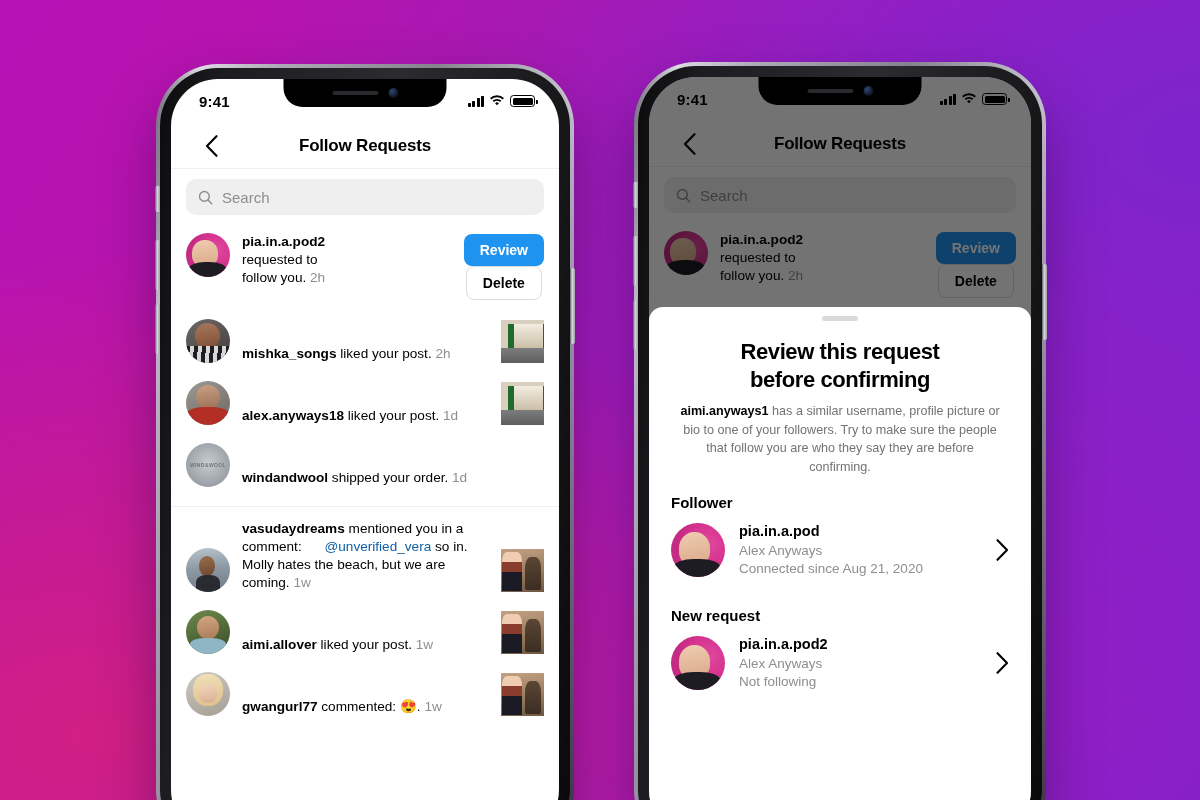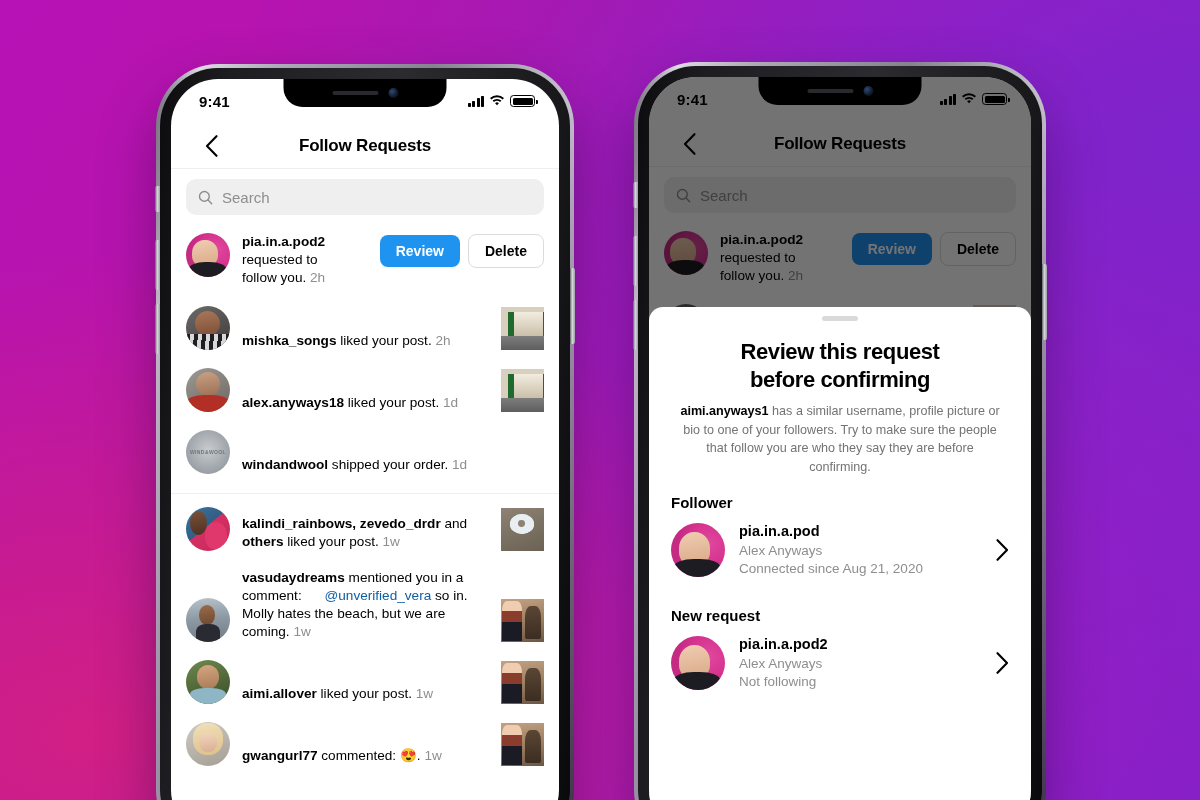--- a/index.html
+++ b/index.html
@@ -87,21 +87,21 @@
   
   .row { display: flex; align-items: flex-end; padding: 9px 15px; gap: 12px; }
   .row.req { align-items: flex-start; padding-top: 10px; padding-bottom: 10px; }
   .avatar { width: 44px; height: 44px; border-radius: 50%; flex: 0 0 44px;
     overflow: hidden; position: relative; background: #ddd; }
   .row-text { flex: 1; font-size: 13.6px; line-height: 1.33; color: #000; }
   .row-text b { font-weight: 700; }
   .row-text .t { color: #8e8e8e; margin-top: 36px; }
   .row-text .mention { color: #0f5fa6; margin-left: 19px; }
   .thumb { width: 43px; height: 43px; flex: 0 0 43px; overflow: hidden; background:#bbb; position:relative; }
-  .btns { display: flex; gap: 8px; align-items: center; padding-top: 1px; }
+  .btns { display: flex; align-items: center; padding-top: 1px; flex-direction: column; }
   .btn-review { background:#1f93f0; color:#fff; font-size:14px; font-weight:700;
     border:none; border-radius:8px; padding:8px 16px; cursor:pointer; }
   .btn-delete { background:#fff; color:#000; font-size:14px; font-weight:700;
     border:1px solid #dbdbdb; border-radius:8px; padding:8px 16px; cursor:pointer; }
   .divider { height:1px; background:#efefef; margin: 4px 0; }
   .section-head { padding: 12px 15px 6px; font-size: 15px; font-weight: 700; color:#000; }
 
   
   .dim { position:absolute; inset:0; background: rgba(0,0,0,.55); z-index: 30; }
   .sheet {
@@ -265,25 +265,20 @@
     <div class="row">
       <div class="avatar av-wool">
         <span style="position:absolute;inset:0;display:flex;align-items:center;justify-content:center;font-size:5px;letter-spacing:.4px;color:#6f767c;font-weight:700">WIND&amp;WOOL</span>
       </div>
       <div class="row-text"><b>windandwool</b><span> shipped your order.</span> <span class="t">1d</span></div>
     </div>
 
     <div class="divider" style="margin-top:10px"></div>
 
     <div class="row">
-      <div class="avatar av-kalindi"></div>
-      <div class="row-text"><b>kalindi_rainbows, zevedo_drdr</b><span> and </span><b>others</b><span> liked your post.</span> <span class="t">1w</span></div>
-      <div class="thumb th-donut"></div>
-    </div>
-    <div class="row">
       <div class="avatar av-vasu"></div>
       <div class="row-text"><b>vasudaydreams</b><span> mentioned you in a comment: </span><span class="mention">@unverified_vera</span><span> so in. Molly hates the beach, but we are coming.</span> <span class="t">1w</span></div>
       <div class="thumb th-dog"></div>
     </div>
     <div class="row">
       <div class="avatar av-aimi"></div>
       <div class="row-text"><b>aimi.allover</b><span> liked your post.</span> <span class="t">1w</span></div>
       <div class="thumb th-dog"></div>
     </div>
     <div class="row">

